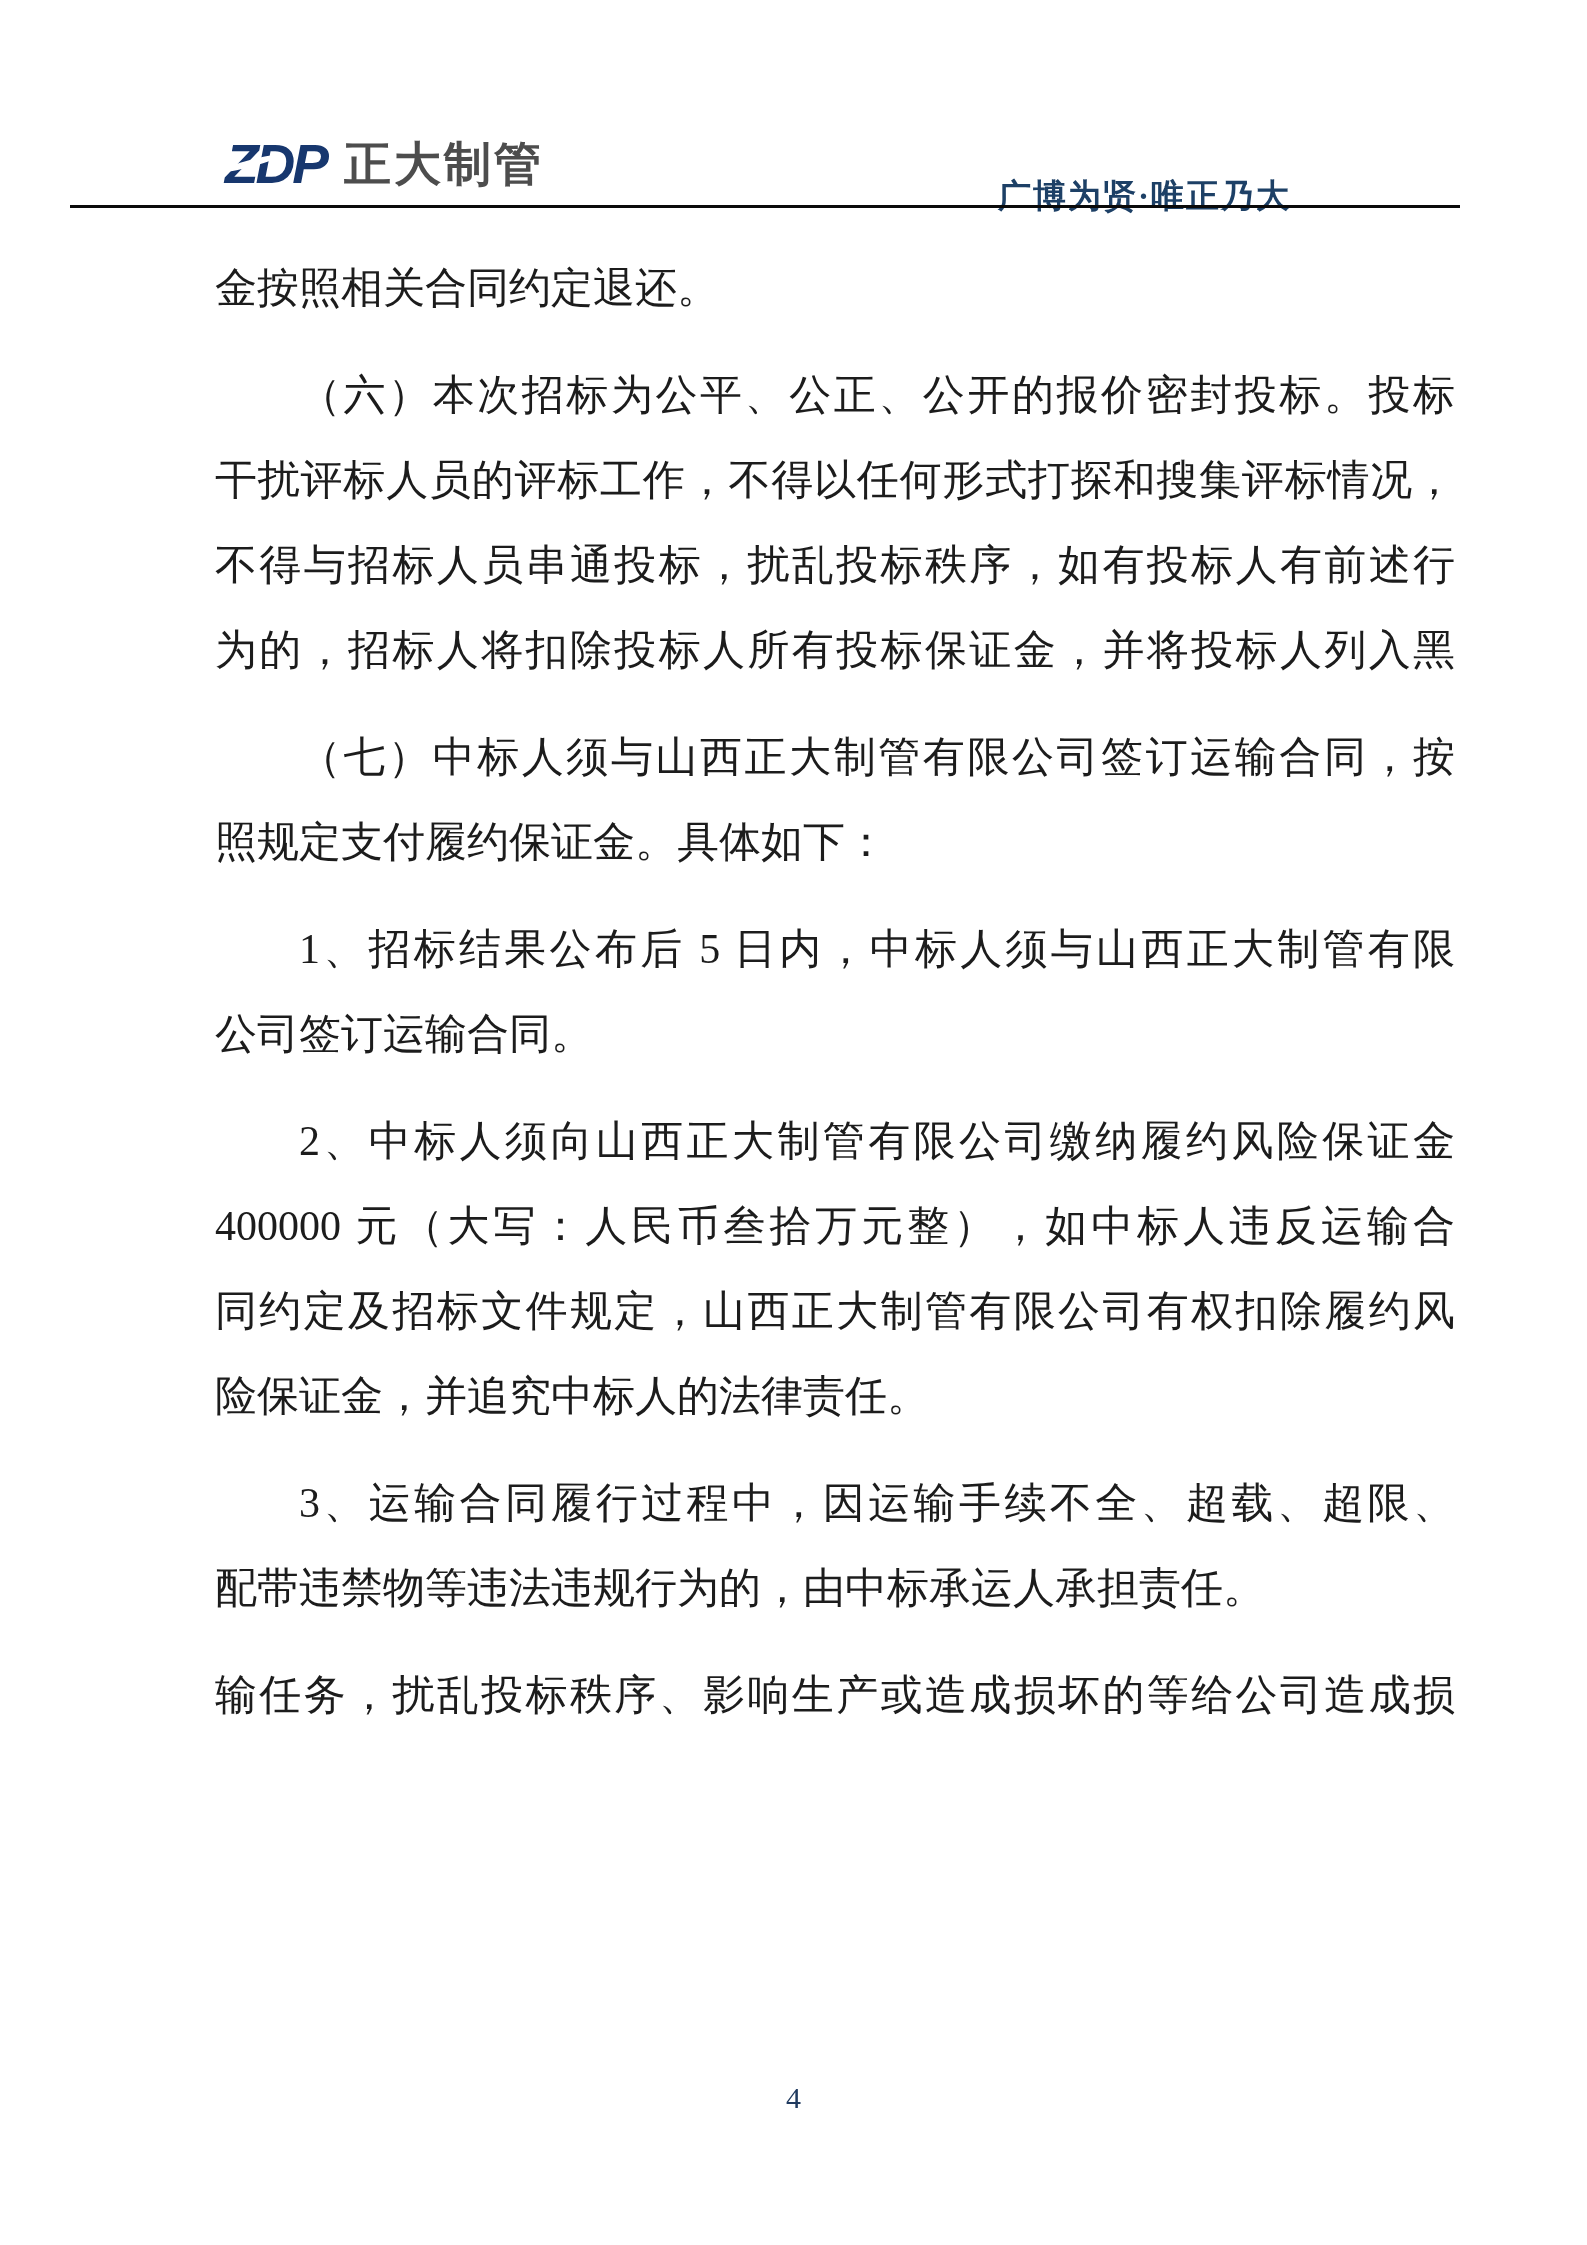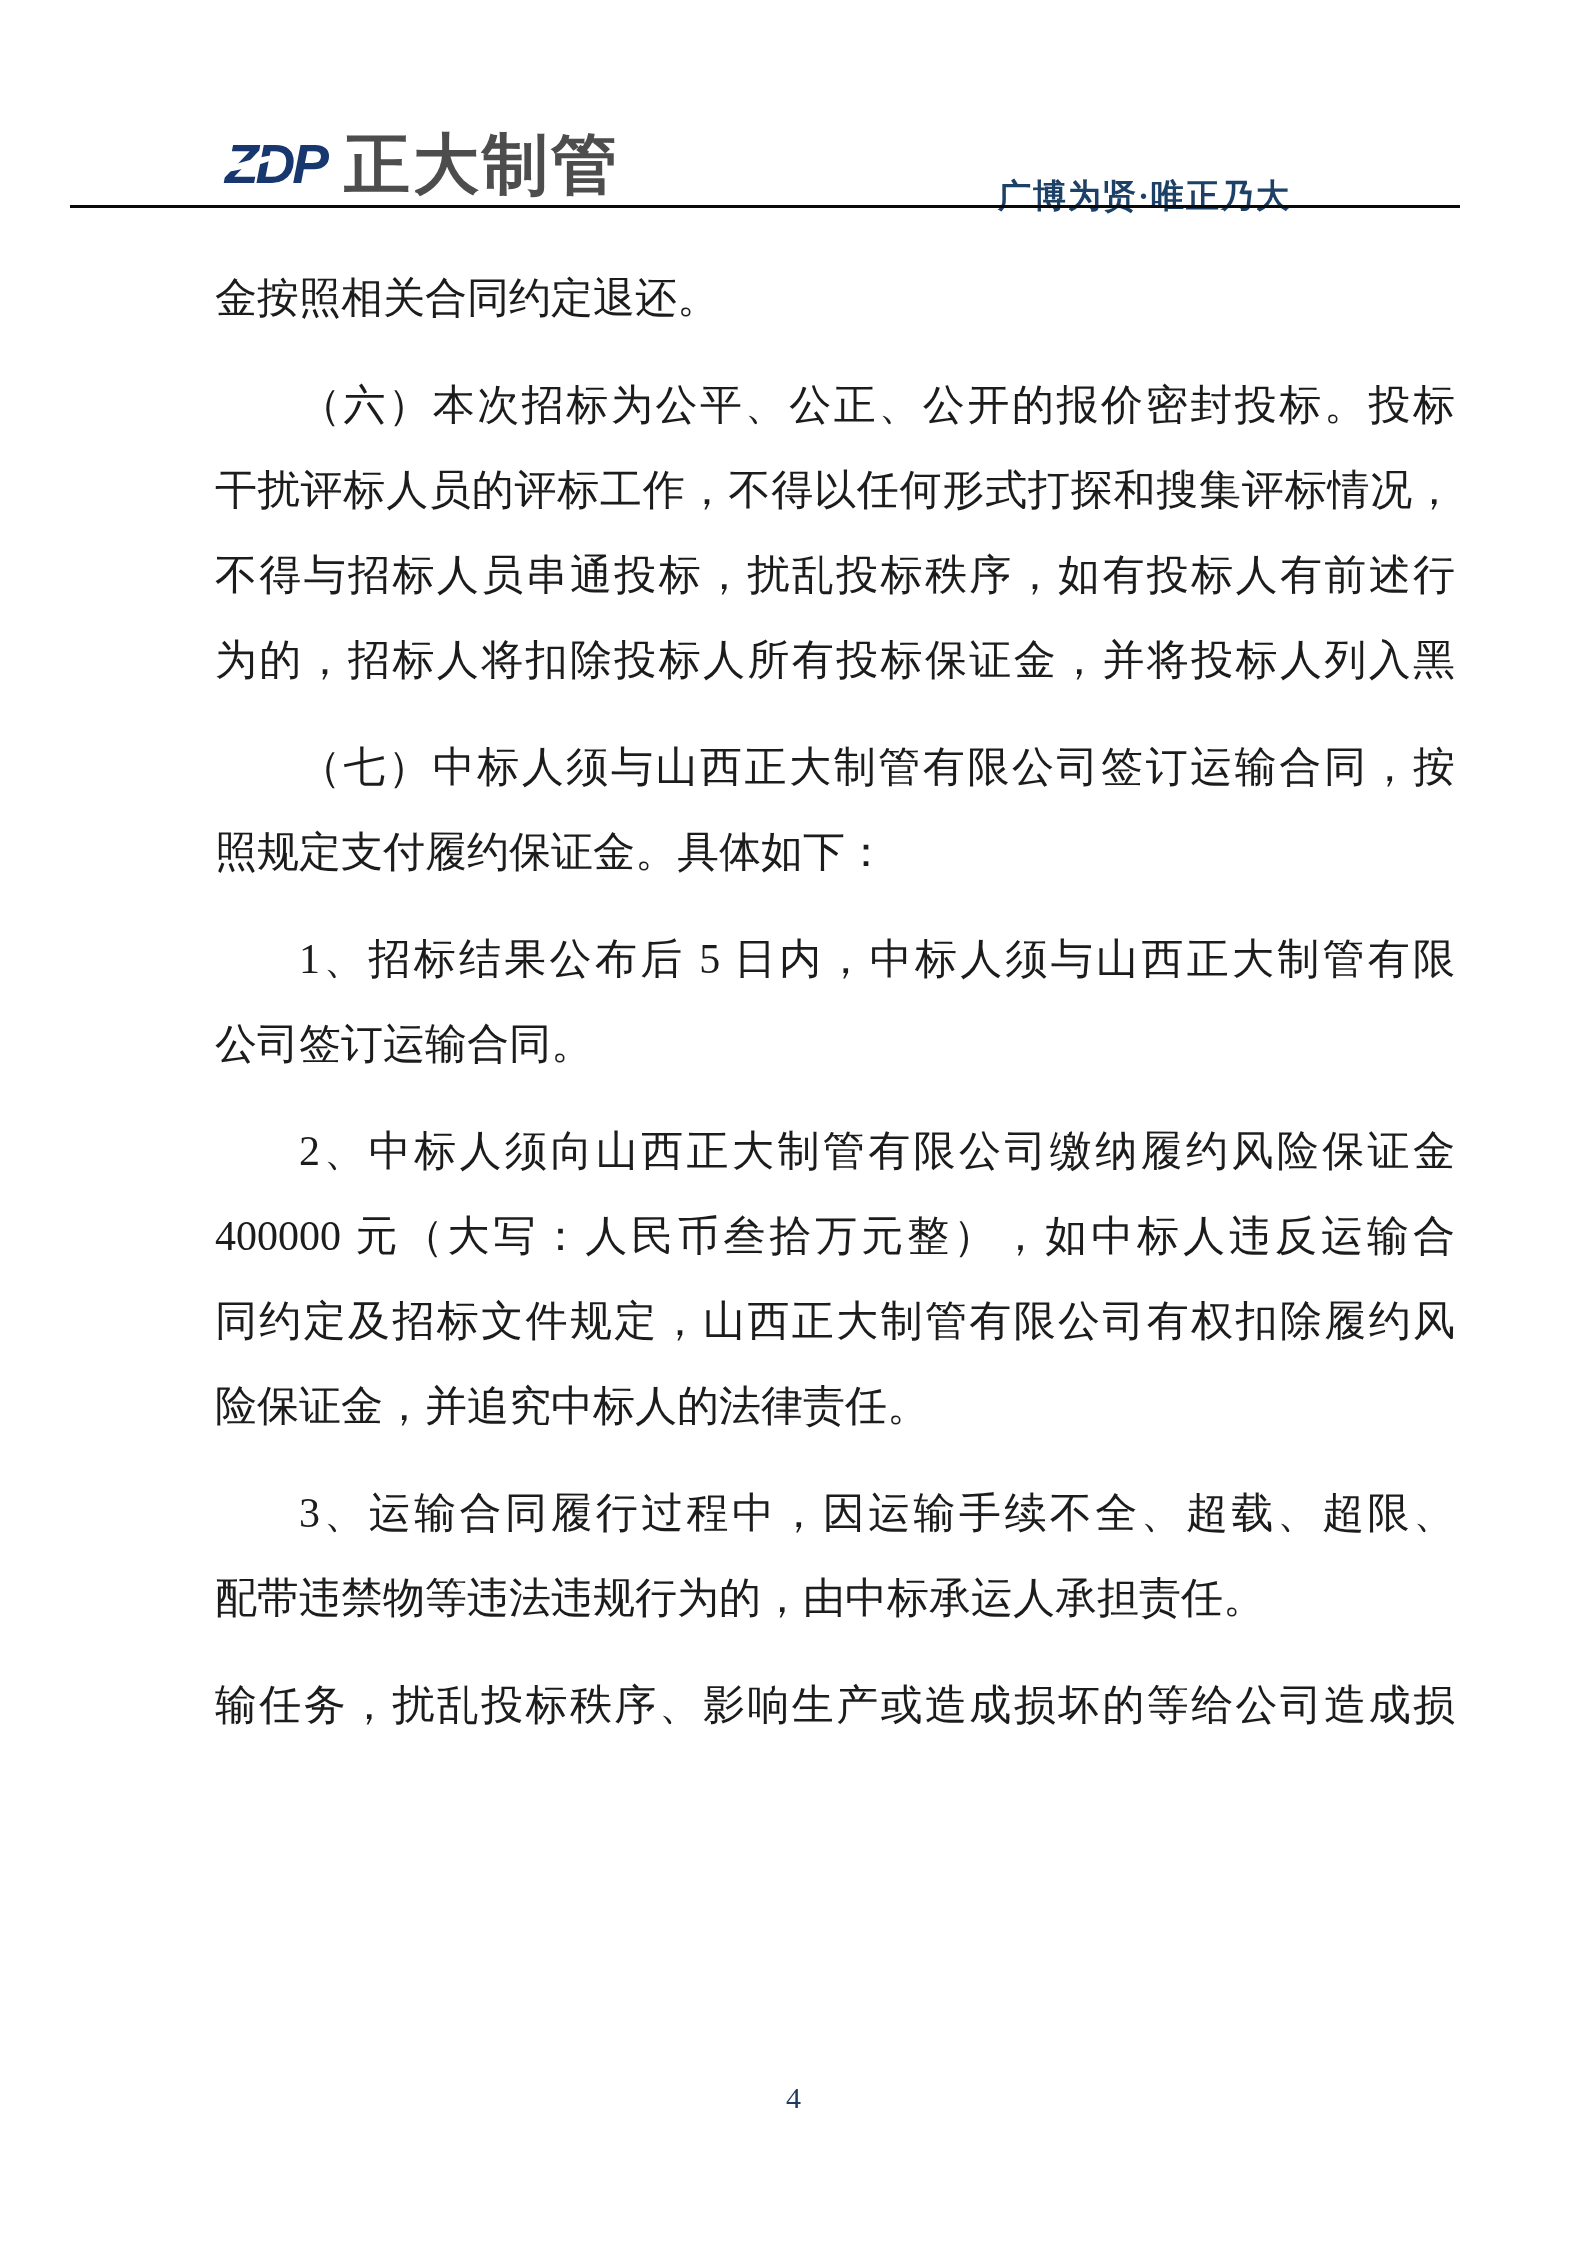--- a/index.html
+++ b/index.html
@@ -47,21 +47,21 @@
     width:58px;
     height:7px;
     background:#ffffff;
     border-radius:60% 40% 60% 40%;
     transform:rotate(-14deg);
   }
   .logo-cn{
     margin-left:18px;
     font-family:"Liberation Sans","DejaVu Sans",sans-serif;
     font-weight:800;
-    font-size:66px;
+    font-size:47px;
     line-height:52px;
     letter-spacing:3px;
     color:var(--logo-gray);
   }
   .slogan{
     position:absolute;
     left:998px;
     top:144px;
     width:460px;
     font-weight:700;
@@ -77,21 +77,21 @@
     left:70px;
     top:205px;
     width:1390px;
     height:3px;
     background:var(--rule-black);
   }
   
   .doc-body{
     position:absolute;
     left:215px;
-    top:256px;
+    top:246px;
     width:1240px;
     color:var(--ink);
   }
   .para{margin:0;}
   .para + .para{margin-top:22px;}
   .line{
     height:85px;
     line-height:85px;
     font-size:42px;
     white-space:nowrap;

